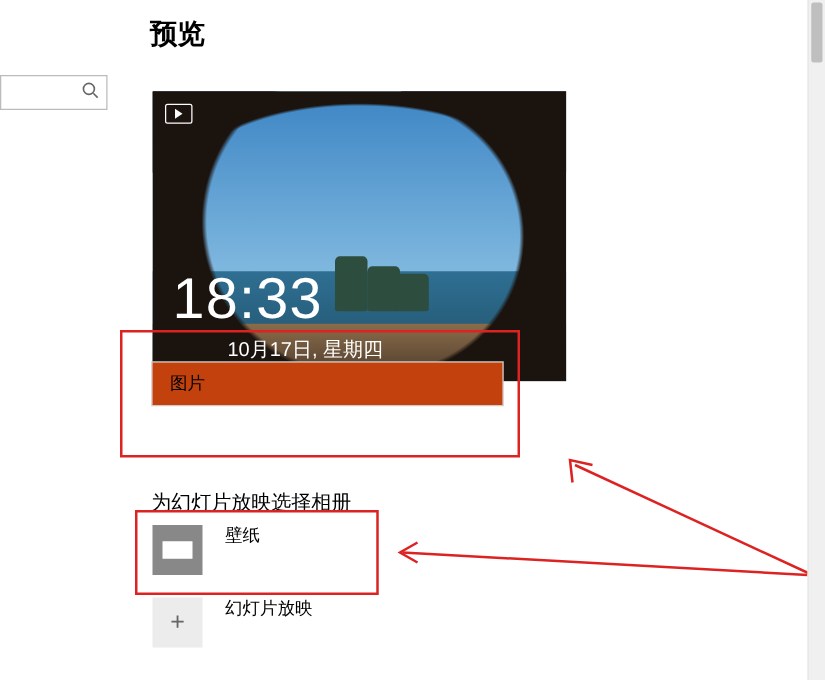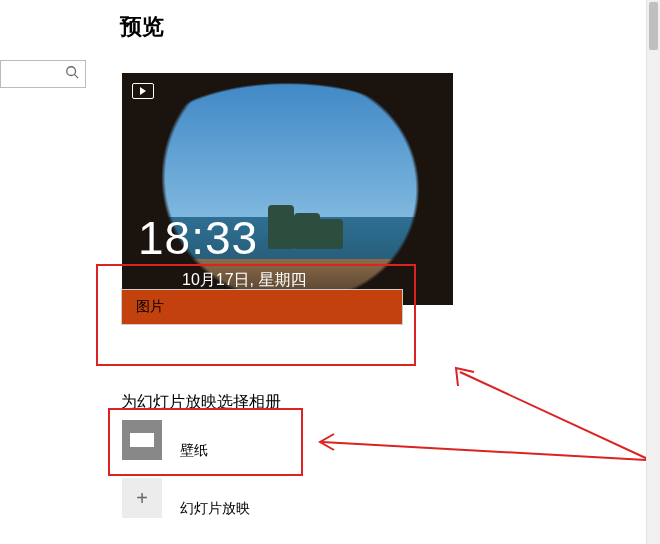--- a/index.html
+++ b/index.html
@@ -60,21 +60,21 @@
     box-shadow: 0 0 0 1px #ccc;
     background:#fff;
   }
   .opt { padding: 8px 14px; font-size:14px; cursor: default; }
   .opt.current { background:#c2410c; }
   .opt.hover { background:#9a9a9a; color:#000; }
 
   .sub-heading { position:absolute; left:121px; top:392px; font-size:16px;font-family:Liberation Mono, monospace; }
 
   .album-list { position:absolute; left:122px; top:420px; }
-  .album-item { display:flex; align-items:flex-end; gap:18px; margin-bottom:18px; }
+  .album-item { display:flex; align-items:flex-start; gap:18px; margin-bottom:18px; }
   .album-thumb { width:40px; height:40px; background:#888; display:flex; align-items:center; justify-content:center; }
   .album-thumb .inner { width:24px; height:14px; background:#fff; }
   .album-label { font-size:14px; }
   .add-tile { width:40px; height:40px; background:#ececec; display:flex; align-items:center; justify-content:center; color:#666; font-size:20px; }
 
   
   .arrow { position:absolute; pointer-events:none; }
   .arrow svg { overflow:visible; }
   .arrow line, .arrow polyline { stroke:#d22; stroke-width:2; fill:none; }
 

